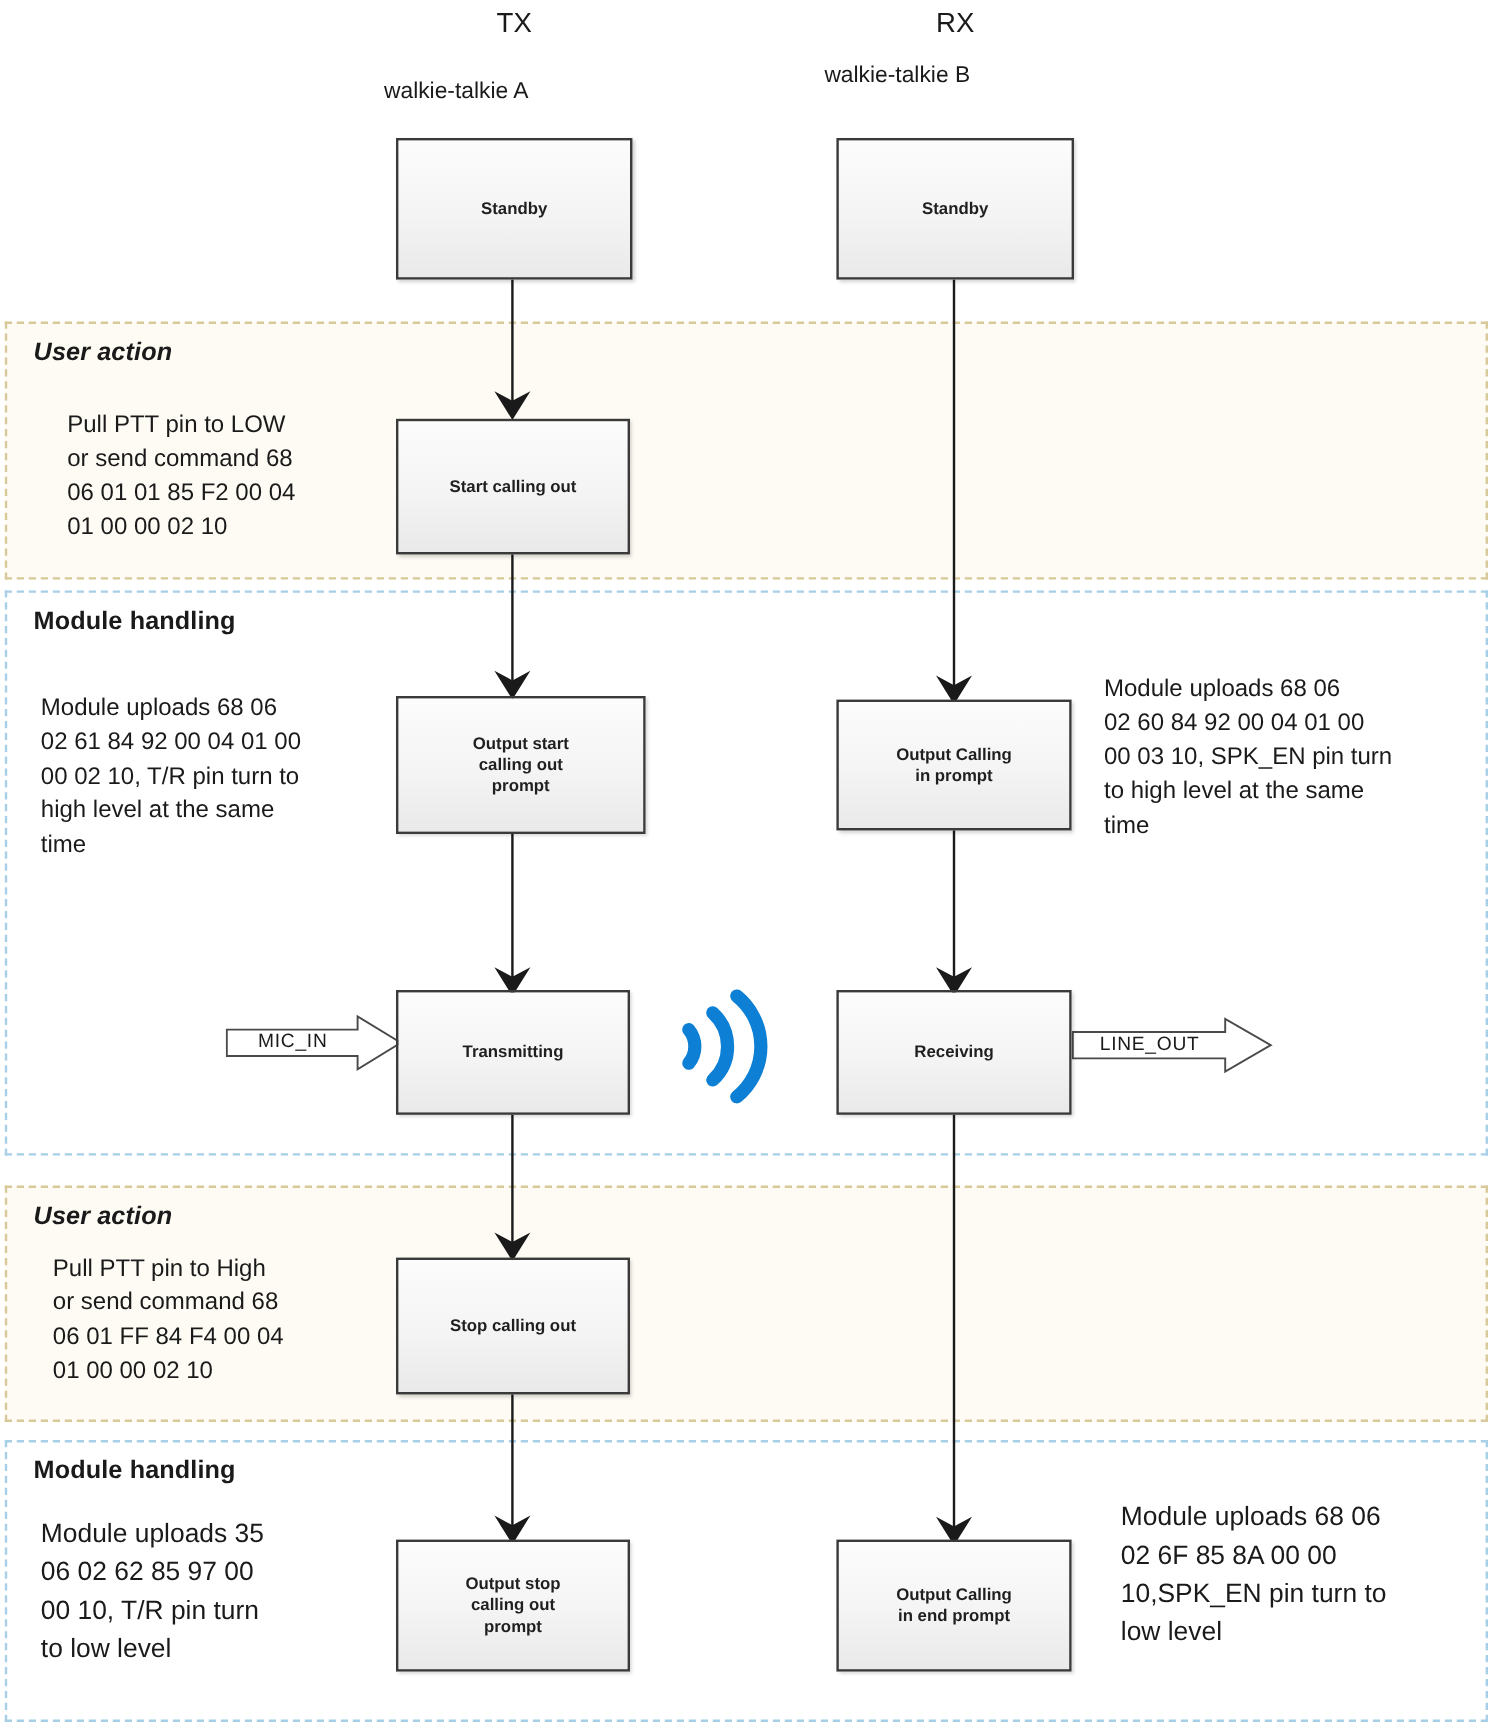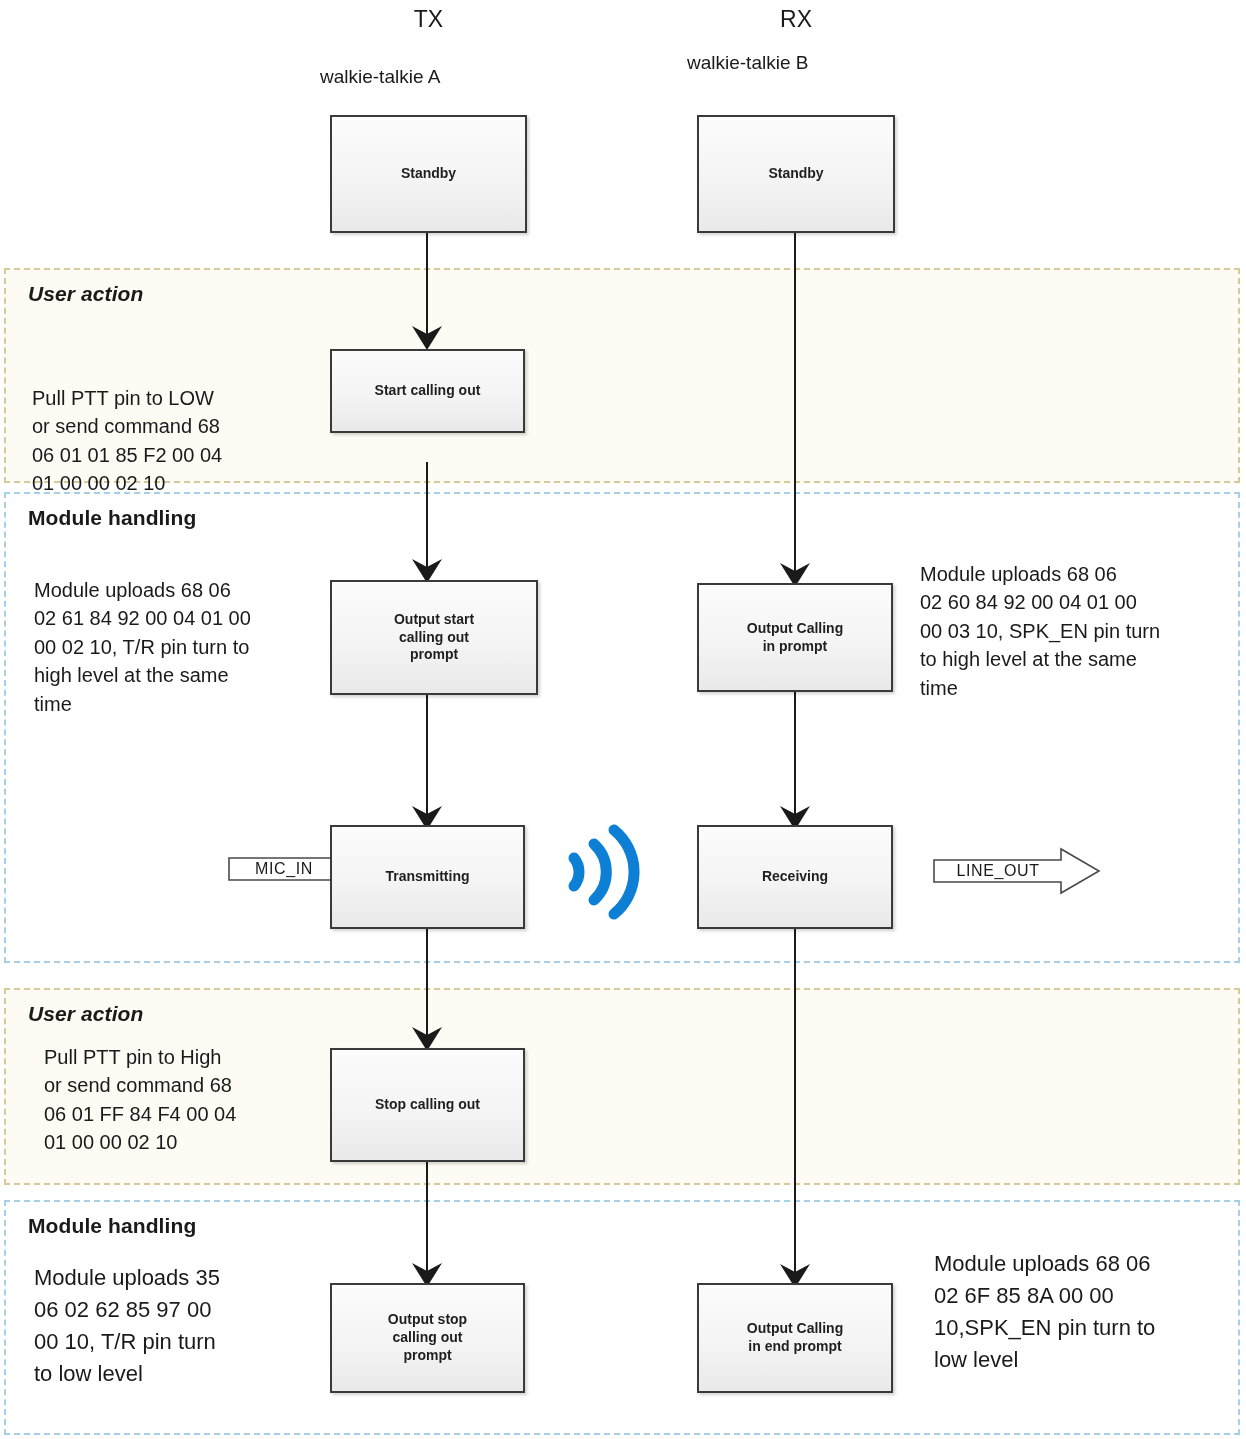--- a/index.html
+++ b/index.html
@@ -107,21 +107,20 @@
   }
   .note-lg {
     font-size: 22px;
     line-height: 1.45;
   }
 
   
   .blockarrow {
     position: absolute;
     z-index: 4;
-    margin-left: 40px;
   }
   .blockarrow svg { display: block; }
   .blockarrow .ba-label {
     position: absolute;
     top: 50%;
     transform: translateY(-52%);
     font-size: 16px;
     letter-spacing: 0.6px;
     color: #1a1a1a;
     white-space: nowrap;
@@ -217,21 +216,21 @@
   <div class="arrowhead" style="left:779px; top:1263px;">
     <svg width="32" height="26" viewBox="0 0 32 26">
         <path d="M1 1 L16 25 L31 1 L16 9 Z" fill="#1a1a1a"></path>
       </svg>
   </div>
 
   <div class="node" style="left:330px; top:115px; width:197px; height:118px; white-space:pre-line;">Standby</div>
 
   <div class="node" style="left:697px; top:115px; width:198px; height:118px; white-space:pre-line;">Standby</div>
 
-  <div class="node" style="left:330px; top:349px; width:195px; height:84px; white-space:pre-line;">Start calling out</div>
+  <div class="node" style="left:330px; top:349px; width:195px; height:113px; white-space:pre-line;">Start calling out</div>
 
   <div class="node" style="left:330px; top:580px; width:208px; height:115px; white-space:pre-line;">Output start
 calling out
 prompt</div>
 
   <div class="node" style="left:697px; top:583px; width:196px; height:109px; white-space:pre-line;">Output Calling
 in  prompt</div>
 
   <div class="node" style="left:330px; top:825px; width:195px; height:104px; white-space:pre-line;">Transmitting</div>
 
@@ -261,21 +260,21 @@
   </div>
 
   <div class="wave-icon" style="left:558px; top:822px; width:82px; height:100px;">
     <svg width="82" height="100" viewBox="0 0 82 100">
       <path d="M16 36 A 22 22 0 0 1 16 64" fill="none" stroke="#0d7fd4" stroke-width="11" stroke-linecap="round"></path>
       <path d="M36 22 A 38 38 0 0 1 36 78" fill="none" stroke="#0d7fd4" stroke-width="11" stroke-linecap="round"></path>
       <path d="M56 8 A 54 54 0 0 1 56 92" fill="none" stroke="#0d7fd4" stroke-width="11" stroke-linecap="round"></path>
     </svg>
   </div>
 
-  <div class="note" style="left:32px; top:340px; width:290px;margin-top:44px;">Pull PTT pin to LOW
+  <div class="note" style="left:56px; top:340px; width:290px;">Pull PTT pin to LOW
 or send command 68
 06 01 01 85 F2 00 04
 01 00 00 02 10</div>
 
   <div class="note" style="left:34px; top:576px; width:300px;">Module uploads 68 06
 02 61 84 92 00 04 01 00
 00 02 10, T/R pin turn to
 high level at the same
 time</div>
 

